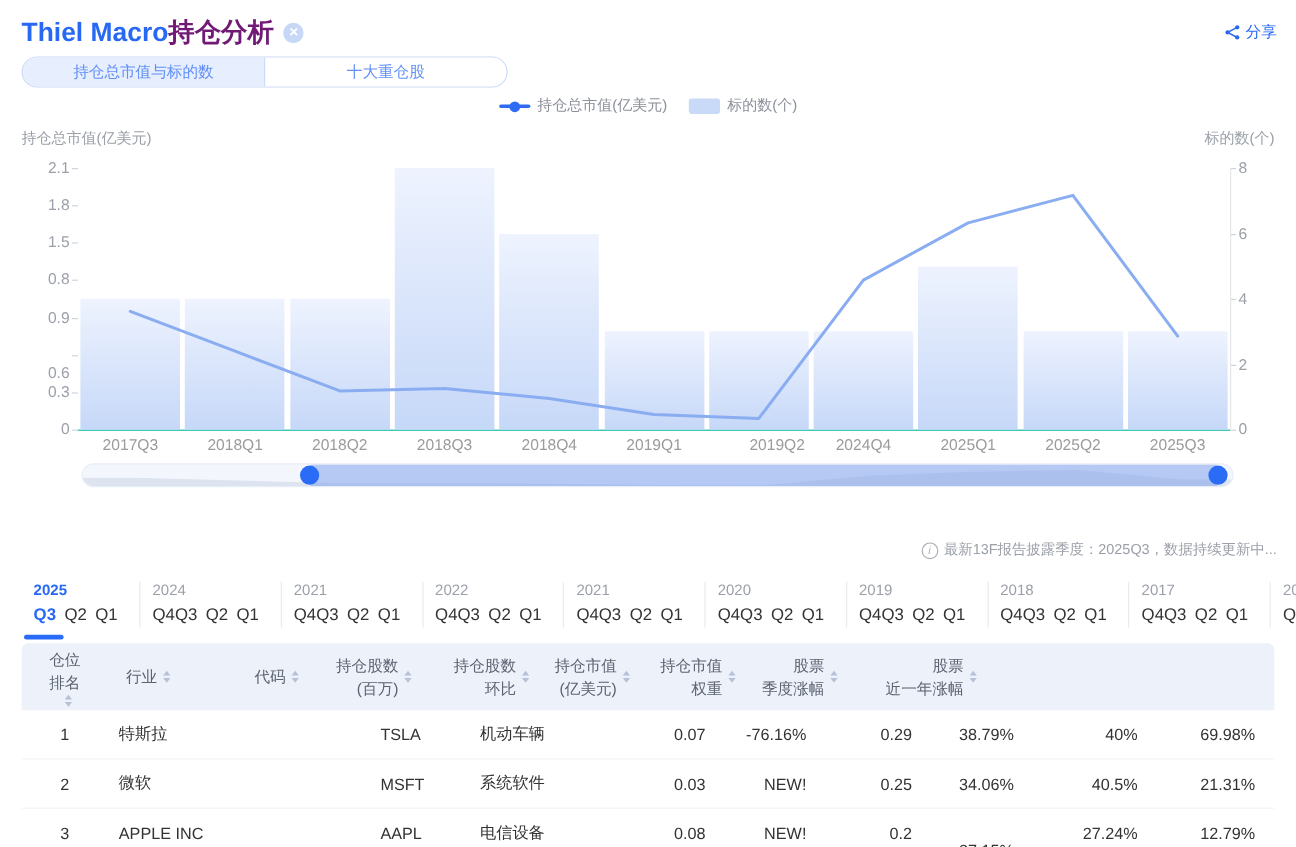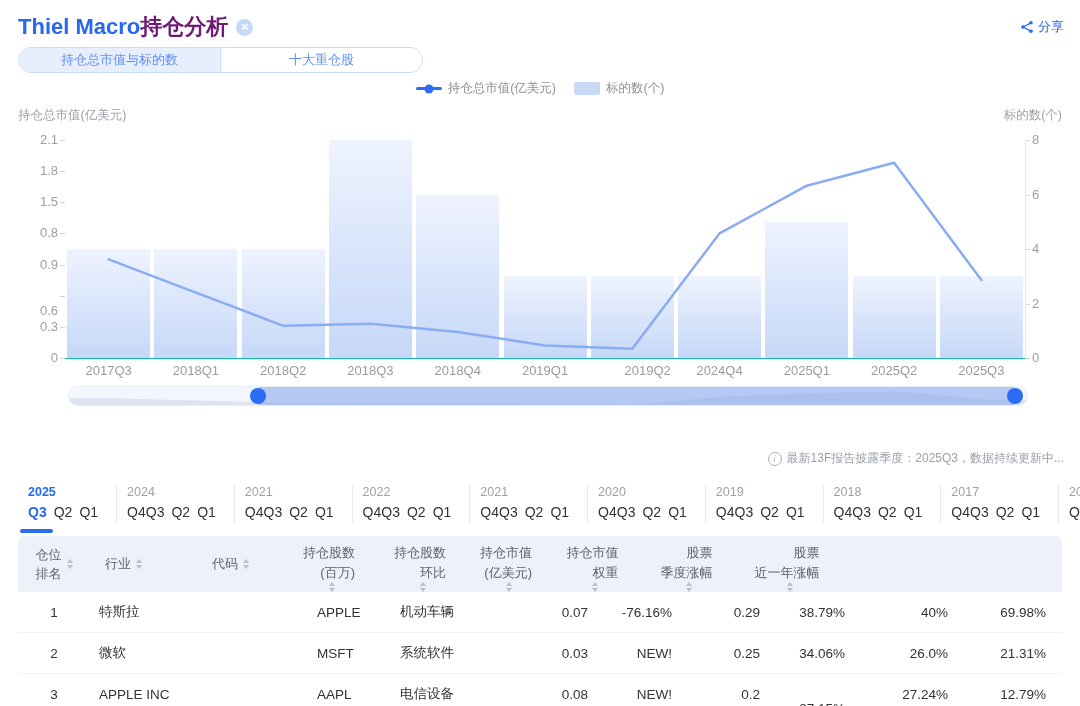--- a/index.html
+++ b/index.html
@@ -59,23 +59,23 @@
   .qrow{display:flex;font-size:14px;color:#333;line-height:18px;}
   .q{margin-right:7px;cursor:pointer;}
   .q.tight{margin-right:0;}
   .q:last-child{margin-right:0;}
   .q.active{color:#2768f4;font-weight:bold;}
   .qindicator{position:absolute;top:529px;left:20px;width:33px;height:4px;background:#2a6cf5;border-radius:2px;}
   
   #table{position:absolute;top:536px;left:18px;width:1044px;}
   .thead{display:flex;align-items:center;background:#edf1fa;height:56px;border-radius:6px 6px 0 0;font-size:13px;color:#5c6370;}
   .th{display:flex;align-items:center;box-sizing:border-box;height:100%;}
-  .th.center{justify-content:center;}
+  .th.center{justify-content:center;flex-direction:column;}
   .th.left{justify-content:flex-start;}
-  .th.right{justify-content:flex-end;flex-direction:column;}
+  .th.right{justify-content:flex-start;}
   .th-text{line-height:1.5;}
   .th.right .th-text{text-align:right;}
   .sort{display:inline-flex;flex-direction:column;margin-left:5px;gap:2px;}
   .tri-up{width:0;height:0;border-left:3.5px solid transparent;border-right:3.5px solid transparent;border-bottom:4px solid #b7c0d6;}
   .tri-dn{width:0;height:0;border-left:3.5px solid transparent;border-right:3.5px solid transparent;border-top:4px solid #b7c0d6;}
   .trow{display:flex;align-items:center;height:40px;border-bottom:1px solid #f0f2f6;font-size:13.5px;color:#333;background:#fff;}
   .td{box-sizing:border-box;white-space:nowrap;overflow:hidden;}
   .td.center{text-align:center;}
   .td.left{text-align:left;}
   .td.right{text-align:right;}
@@ -373,39 +373,39 @@
         </div>
         <span class="sort">
           <i class="tri-up"></i>
           <i class="tri-dn"></i>
         </span>
       </div>
     </div>
     <div class="trow">
       <div class="td center" style="width: 72px; padding-left: 0px;">1</div>
       <div class="td left" style="width: 210px; padding-left: 9px;">特斯拉</div>
-      <div class="td left" style="width: 85px; padding-left: 17px;">APPLE</div>
+      <div class="td left" style="width: 85px; padding-left: 17px;">TSLA</div>
       <div class="td left" style="width: 105px; padding-left: 15px;">机动车辆</div>
       <div class="td right" style="width: 98px; padding-left: 0px;">0.07</div>
       <div class="td right" style="width: 84px; padding-left: 0px;">-76.16%</div>
       <div class="td right" style="width: 88px; padding-left: 0px;">0.29</div>
       <div class="td right" style="width: 85px; padding-left: 0px;">38.79%</div>
       <div class="td right" style="width: 103px; padding-left: 0px;">40%</div>
       <div class="td right" style="width: 114px; padding-left: 0px; padding-right: 16px;">69.98%</div>
     </div>
     <div class="trow">
       <div class="td center" style="width: 72px; padding-left: 0px;">2</div>
       <div class="td left" style="width: 210px; padding-left: 9px;">微软</div>
       <div class="td left" style="width: 85px; padding-left: 17px;">MSFT</div>
       <div class="td left" style="width: 105px; padding-left: 15px;">系统软件</div>
       <div class="td right" style="width: 98px; padding-left: 0px;">0.03</div>
       <div class="td right" style="width: 84px; padding-left: 0px;">NEW!</div>
       <div class="td right" style="width: 88px; padding-left: 0px;">0.25</div>
       <div class="td right" style="width: 85px; padding-left: 0px;">34.06%</div>
-      <div class="td right" style="width: 103px; padding-left: 0px;">26.0%</div>
+      <div class="td right" style="width: 103px; padding-left: 0px;">40.5%</div>
       <div class="td right" style="width: 114px; padding-left: 0px; padding-right: 16px;">21.31%</div>
     </div>
     <div class="trow">
       <div class="td center" style="width: 72px; padding-left: 0px;">3</div>
       <div class="td left" style="width: 210px; padding-left: 9px;">APPLE INC</div>
       <div class="td left" style="width: 85px; padding-left: 17px;">AAPL</div>
       <div class="td left" style="width: 105px; padding-left: 15px;">电信设备</div>
       <div class="td right" style="width: 98px; padding-left: 0px;">0.08</div>
       <div class="td right" style="width: 84px; padding-left: 0px;">NEW!</div>
       <div class="td right" style="width: 88px; padding-left: 0px;">0.2</div>

